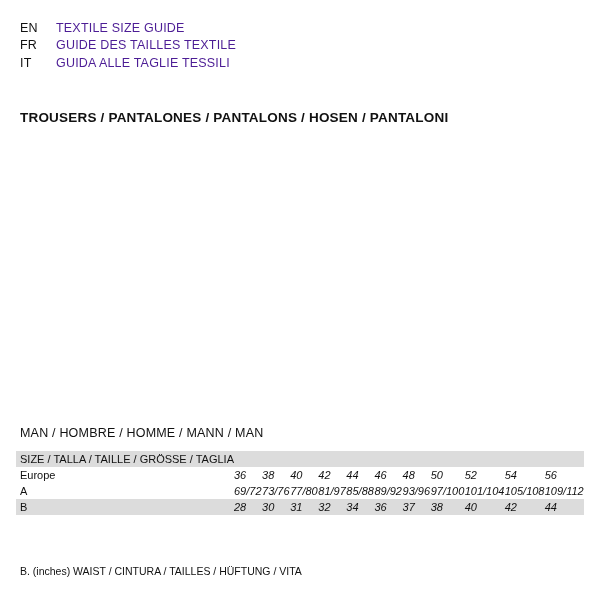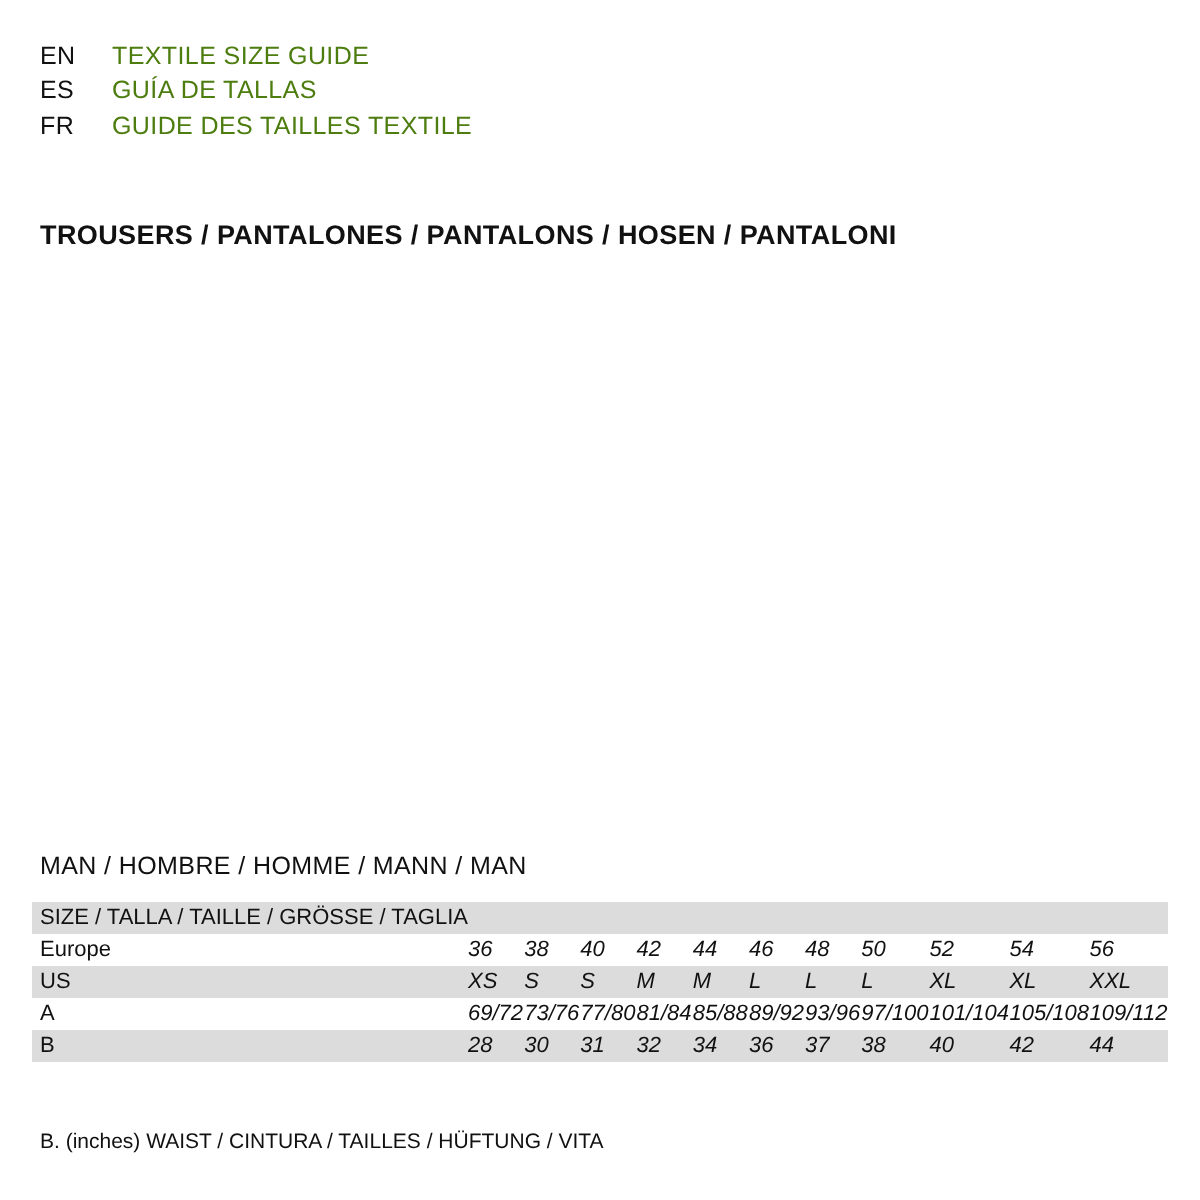--- a/index.html
+++ b/index.html
@@ -36,21 +36,21 @@
     height: 17.6px;
     font-size: 12.5px;
     letter-spacing: 0.2px;
   }
   .lang-code {
     width: 36px;
     flex: 0 0 36px;
     color: #111;
   }
   .lang-text {
-    color: #4d7c0f;
+    color: #4c1d95;
   }
 
   .section-title {
     position: absolute;
     left: 20px;
     top: 110px;
     font-size: 13.5px;
     font-weight: bold;
     letter-spacing: 0.2px;
     color: #111;
@@ -129,26 +129,26 @@
 <body>
 
 <div class="page">
 
   <div class="lang-block">
     <div class="lang-row">
       <span class="lang-code">EN</span>
       <span class="lang-text">TEXTILE SIZE GUIDE</span>
     </div>
     <div class="lang-row">
-      <span class="lang-code">ES</span>
-      <span class="lang-text">GUÍA DE TALLAS</span>
+      <span class="lang-code">FR</span>
+      <span class="lang-text">GUIDE DES TAILLES TEXTILE</span>
     </div>
     <div class="lang-row">
-      <span class="lang-code">FR</span>
-      <span class="lang-text">GUIDE DES TAILLES TEXTILE</span>
+      <span class="lang-code">IT</span>
+      <span class="lang-text">GUIDA ALLE TAGLIE TESSILI</span>
     </div>
   </div>
 
   <div class="section-title">TROUSERS / PANTALONES / PANTALONS / HOSEN / PANTALONI</div>
 
 
   <div class="table-title">MAN / HOMBRE / HOMME / MANN / MAN</div>
 
   <table class="size-table">
     <tbody>
@@ -173,40 +173,26 @@
         <td class="val">40</td>
         <td class="val">42</td>
         <td class="val">44</td>
         <td class="val">46</td>
         <td class="val">48</td>
         <td class="val">50</td>
         <td class="val">52</td>
         <td class="val">54</td>
         <td class="val">56</td>
       </tr>
-      <tr class="shaded">
-        <td class="label-col">US</td>
-        <td class="val">XS</td>
-        <td class="val">S</td>
-        <td class="val">S</td>
-        <td class="val">M</td>
-        <td class="val">M</td>
-        <td class="val">L</td>
-        <td class="val">L</td>
-        <td class="val">L</td>
-        <td class="val">XL</td>
-        <td class="val">XL</td>
-        <td class="val">XXL</td>
-      </tr>
       <tr>
         <td class="label-col">A</td>
         <td class="val">69/72</td>
         <td class="val">73/76</td>
         <td class="val">77/80</td>
-        <td class="val">81/84</td>
+        <td class="val">81/97</td>
         <td class="val">85/88</td>
         <td class="val">89/92</td>
         <td class="val">93/96</td>
         <td class="val">97/100</td>
         <td class="val">101/104</td>
         <td class="val">105/108</td>
         <td class="val">109/112</td>
       </tr>
       <tr class="shaded">
         <td class="label-col">B</td>

